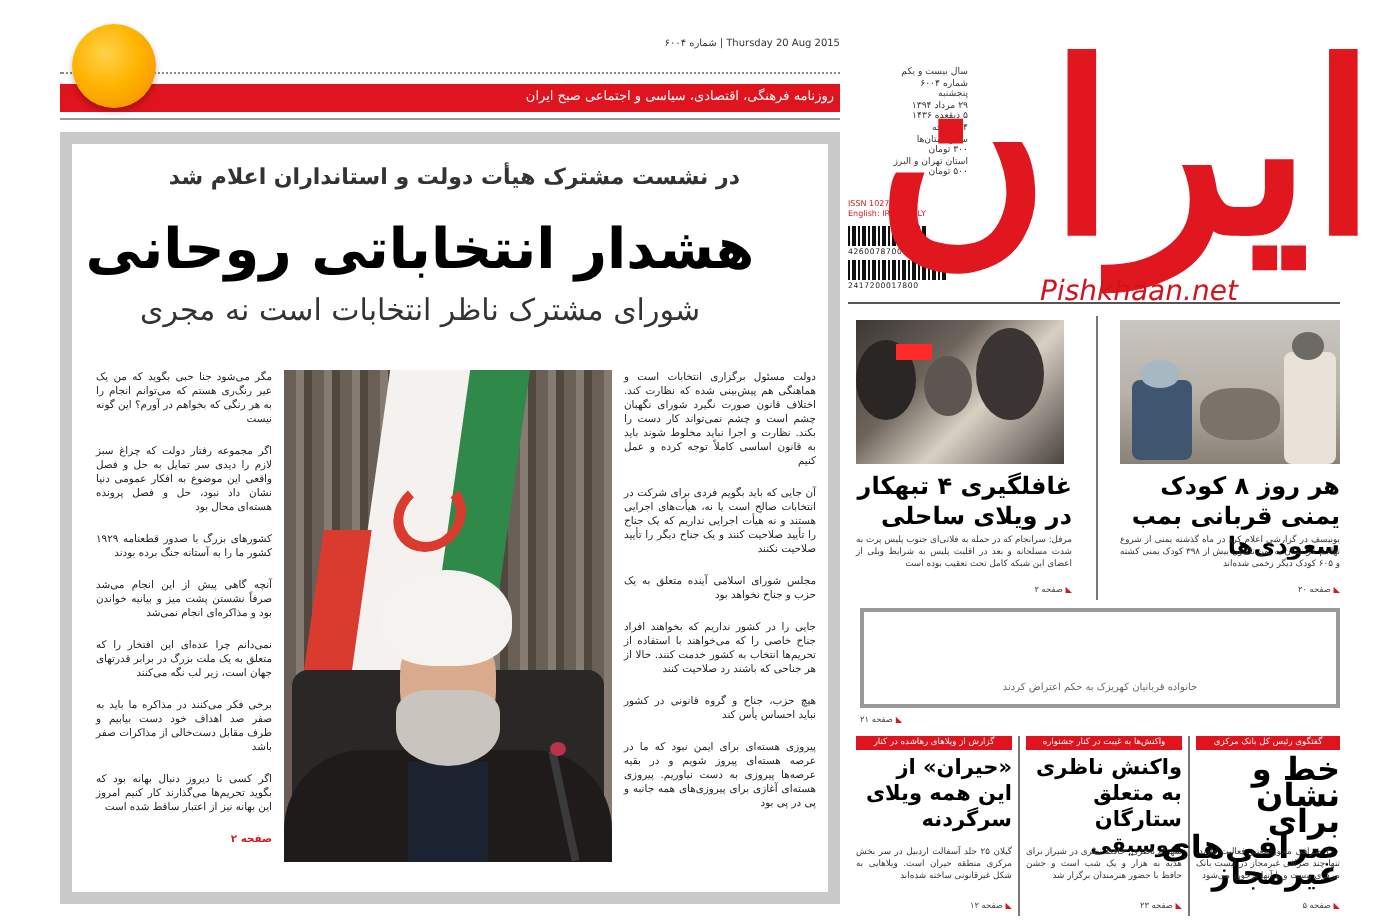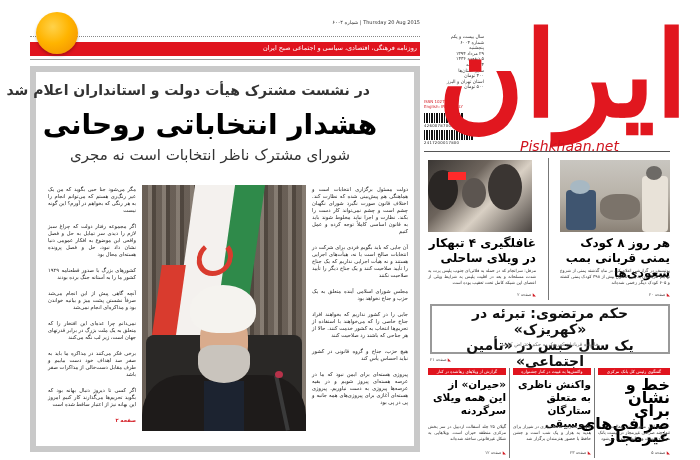--- a/index.html
+++ b/index.html
@@ -16,21 +16,21 @@
 
   .redbar { left: 30px; top: 42px; width: 390px; height: 14px; background: #e0141e; }
   .redbar .url { position: absolute; left: 55px; top: 1px; font-size: 9px; color: #f6c9cb; letter-spacing: 1px; font-family: "DejaVu Sans", sans-serif; }
   .redbar .tagline { position: absolute; right: 3px; top: 2px; font-size: 6.5px; color: #fff; direction: rtl; white-space: nowrap; }
   .undersep { left: 30px; top: 59px; width: 390px; border-top: 1px solid #9a9a9a; }
 
   
   .frame { left: 30px; top: 66px; width: 390px; height: 386px; background: #c9c9c9; }
   .frame-inner { left: 36px; top: 72px; width: 378px; height: 374px; background: #fff; }
 
-  .kicker { left: 40px; top: 82px; width: 330px; font-size: 14px; font-weight: bold; color: #333; direction: rtl; text-align: right; white-space: nowrap; }
+  .kicker { left: 40px; top: 82px; width: 330px; font-size: 11px; font-weight: bold; color: #333; direction: rtl; text-align: right; white-space: nowrap; }
   .headline { left: 40px; top: 108px; width: 340px; font-size: 28px; font-weight: bold; color: #000; direction: rtl; text-align: center; white-space: nowrap; letter-spacing: -0.5px; }
   .subhead { left: 40px; top: 146px; width: 340px; font-size: 15px; color: #333; direction: rtl; text-align: center; white-space: nowrap; }
 
   .col { font-size: 5.2px; line-height: 7px; color: #222; direction: rtl; text-align: justify; }
   .col p { margin-bottom: 9px; }
   .col-left { left: 48px; top: 186px; width: 88px; }
   .col-right { left: 312px; top: 186px; width: 96px; }
   .contd { color: #d31a22; font-weight: bold; }
 
   .photo { left: 142px; top: 185px; width: 164px; height: 246px; overflow: hidden; background: #5b5249; }
@@ -178,22 +178,20 @@
 <div class="abs story-h" style="left:428px;top:236px;width:108px;">غافلگیری ۴ تبهکار در ویلای ساحلی</div>
 <div class="abs story-b" style="left:428px;top:268px;width:108px;">مرفل: سرانجام که در حمله به فلاتی‌ای جنوب پلیس پرت به شدت مسلحانه و بعد در اقلیت پلیس به شرایط ویلی از اعضای این شبکه کامل تحت تعقیب بوده است</div>
 <div class="abs cont" style="left:428px;top:292px;width:108px;"><b>◣</b> <span>صفحه ۲</span></div>
 
 <div class="abs story-h" style="left:560px;top:236px;width:110px;">هر روز ۸ کودک یمنی قربانی بمب سعودی‌ها</div>
 <div class="abs story-b" style="left:560px;top:268px;width:110px;">یونیسف در گزارشی اعلام کرد در ماه گذشته یمنی از شروع تهاجم عربستان به یمن تاکنون بیش از ۳۹۸ کودک یمنی کشته و ۶۰۵ کودک دیگر زخمی شده‌اند</div>
 <div class="abs cont" style="left:560px;top:292px;width:110px;"><b>◣</b> <span>صفحه ۲۰</span></div>
 
 <div class="abs boxed"></div>
 <div class="abs boxed-h">
-  <div>حکم مرتضوی: تبرئه در «کهریزک»</div>
-  <div>یک سال حبس در «تأمین اجتماعی»</div>
 </div>
 <div class="abs boxed-s">خانواده قربانیان کهریزک به حکم اعتراض کردند</div>
 <div class="abs cont" style="left:430px;top:357px;width:30px;text-align:left;"><b>◣</b> <span>صفحه ۲۱</span></div>
 
 <div class="abs redtag" style="left:428px;top:368px;width:78px;">گزارش از ویلاهای رهاشده در کنار</div>
 <div class="abs story-h" style="left:428px;top:378px;width:78px;font-size:10.5px;line-height:13px;">«حیران» از این همه ویلای سرگردنه</div>
 <div class="abs story-b" style="left:428px;top:424px;width:78px;">گیلان ۲۵ جلد آسفالت اردبیل در سر بخش مرکزی منطقه حیران است. ویلاهایی به شکل غیرقانونی ساخته شده‌اند</div>
 <div class="abs cont" style="left:428px;top:450px;width:78px;"><b>◣</b> <span>صفحه ۱۲</span></div>
 
 <div class="abs vsep" style="left:509px;top:368px;height:90px;"></div>

